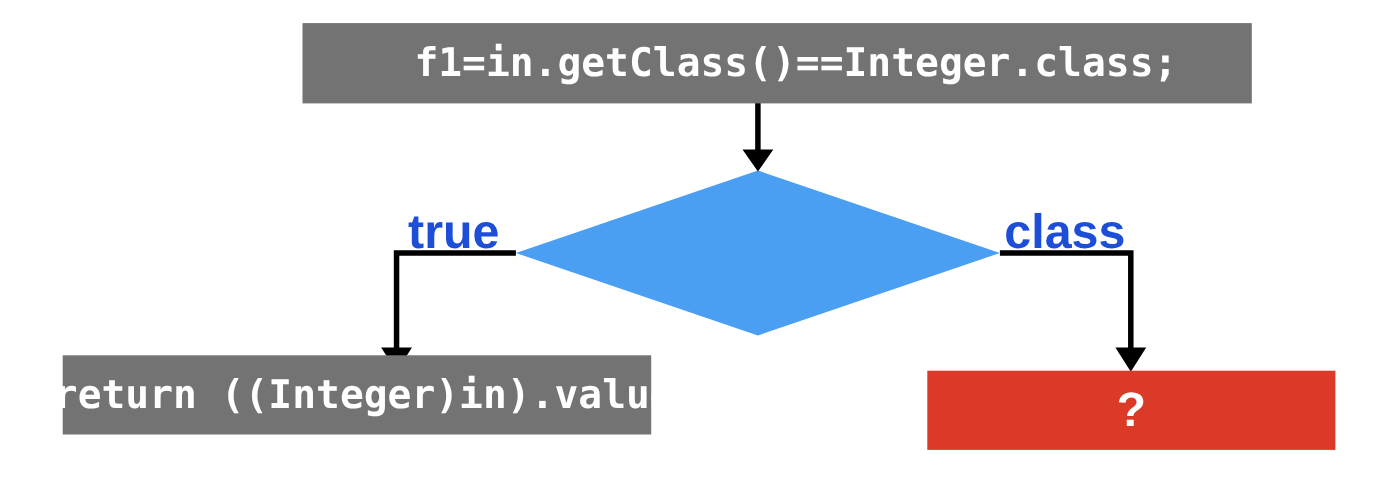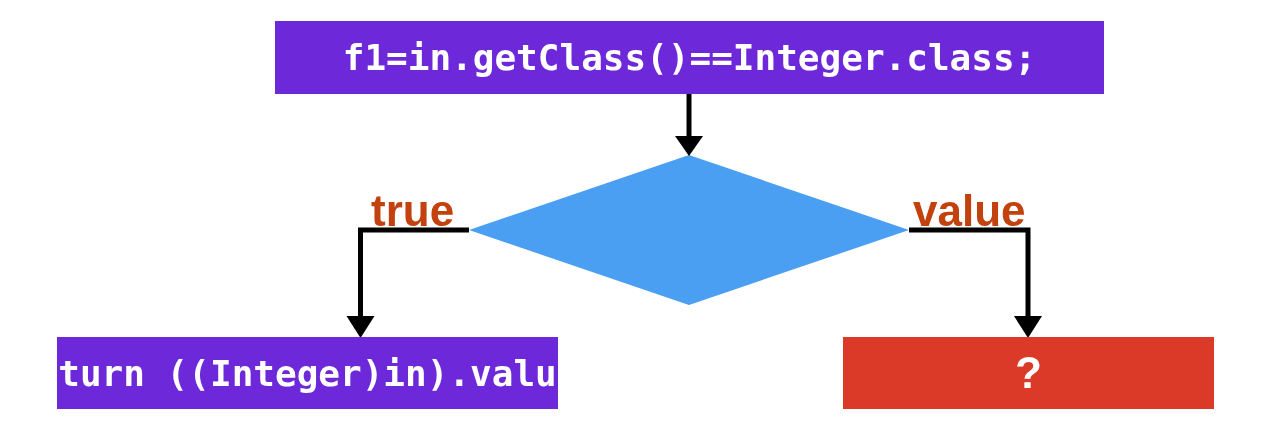--- a/index.html
+++ b/index.html
@@ -14,24 +14,24 @@
   .connector-layer { position: absolute; left: 0; top: 0; }
   .diamond-shape { fill: #4a9ff2; }
   .edge-line { stroke: #000000; stroke-width: 5; fill: none; }
   .arrow-head { fill: #000000; stroke: none; }
   .node {
     position: absolute;
     display: flex;
     align-items: center;
     justify-content: center;
   }
-  .node-green { background: #6d28d9; }
+  .node-green { background: #737373; padding-left: 34px; }
   .node-red   { background: #da3a27; }
   .top-box    { left: 275px; top: 21px;  width: 829px; height: 73px; }
-  .left-box   { left: 57px;  top: 337px; width: 501px; height: 72px; }
+  .left-box   { left: 57px;  top: 323px; width: 501px; height: 72px; }
   .right-box  { left: 843px; top: 337px; width: 371px; height: 72px; }
   .code {
     font-family: "DejaVu Sans Mono", monospace;
     font-weight: bold;
     font-size: 36px;
     color: #ffffff;
     white-space: nowrap;
   }
   .diamond-label {
     position: absolute;
@@ -39,21 +39,21 @@
     top: 208px;
     width: 440px;
     text-align: center;
     line-height: 40px;
   }
   .edge-label {
     position: absolute;
     font-weight: bold;
     font-size: 44px;
     line-height: 44px;
-    color: #c2410c;
+    color: #1d4ed8;
     white-space: nowrap;
   }
   .true-label  { left: 371px; top: 189px; }
   .false-label { left: 913px; top: 189px; }
   .qmark {
     font-family: "Liberation Sans", sans-serif;
     font-weight: bold;
     font-size: 44px;
     color: #ffffff;
   }
@@ -77,21 +77,21 @@
     <polygon class="arrow-head" points="1014,316 1042,316 1028,338"></polygon>
   </svg>
 
   <div class="node node-green top-box">
     <span class="code">f1=in.getClass()==Integer.class;</span>
   </div>
 
 
   <div class="edge-label true-label">true</div>
 
-  <div class="edge-label false-label">value</div>
+  <div class="edge-label false-label">class</div>
 
   <div class="node node-green left-box">
     <span class="code">return ((Integer)in).value;</span>
   </div>
 
   <div class="node node-red right-box">
     <span class="qmark">?</span>
   </div>
 
 </div>

